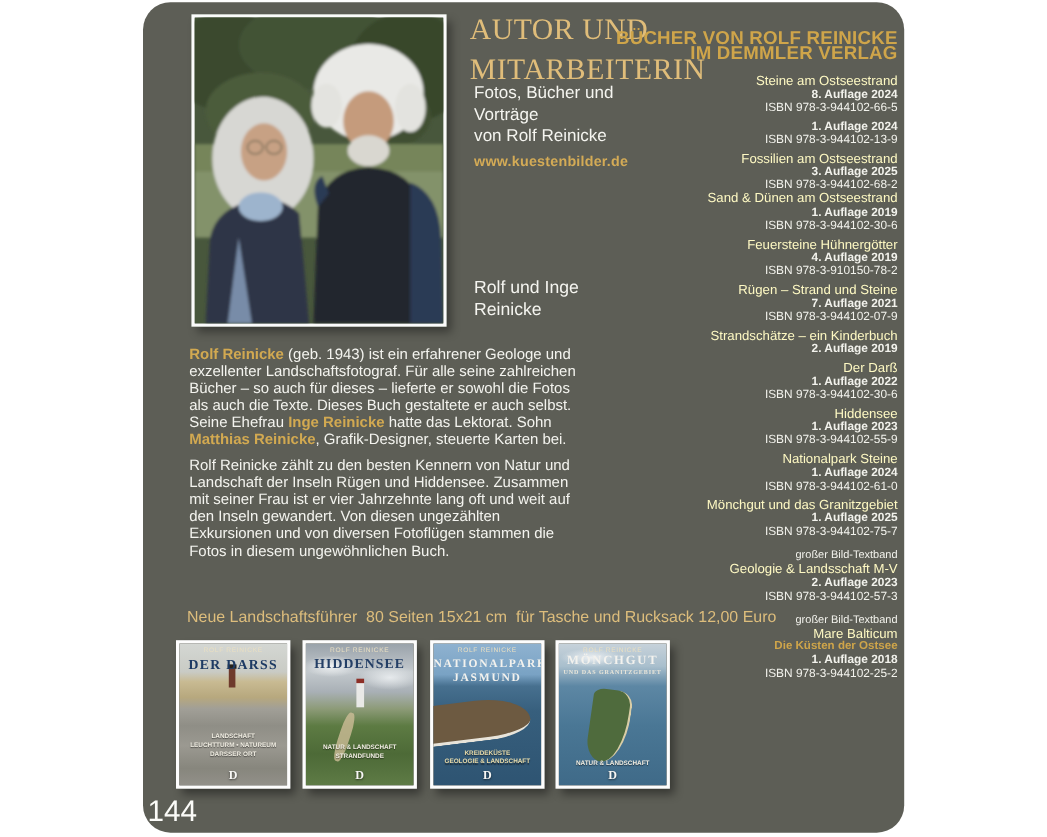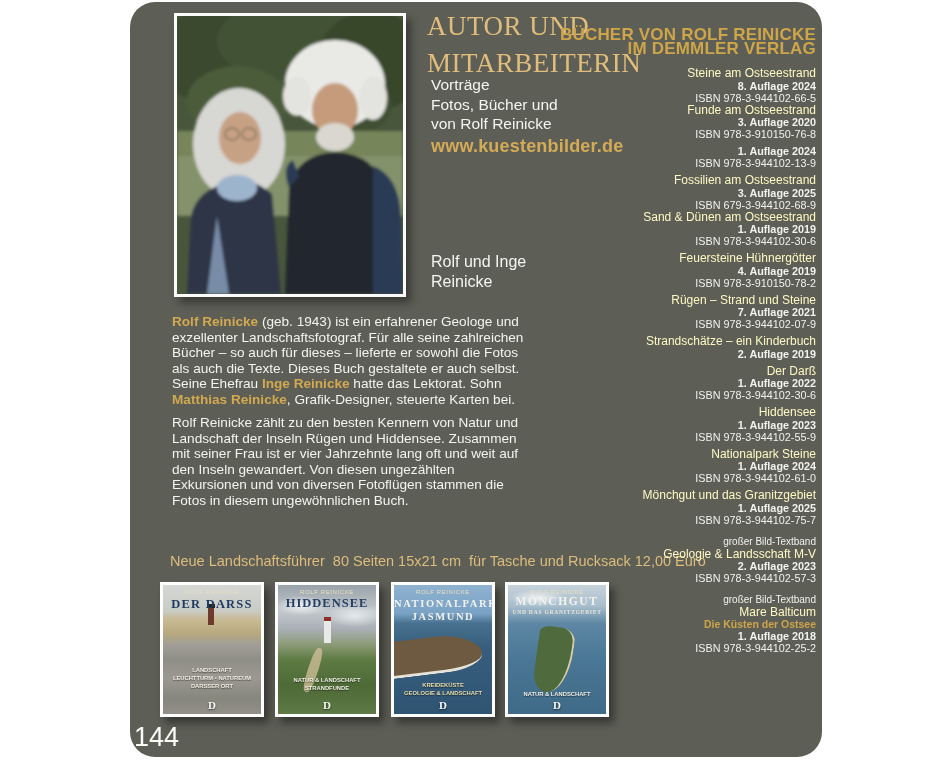--- a/index.html
+++ b/index.html
@@ -9,21 +9,21 @@
 
   
   .photo-frame{position:absolute;left:44px;top:11px;width:226px;height:278px;
       border:3px solid #fbfbfb;box-shadow:5px 6px 8px rgba(0,0,0,.38);background:#44543a;}
   .photo-frame svg{display:block;}
 
   
   .page-title{position:absolute;left:297px;top:6px;font-family:"Liberation Serif",serif;
       font-size:27px;line-height:37px;color:#e0bd7a;letter-spacing:.5px;font-weight:400;}
   .intro{position:absolute;left:301px;top:73px;color:#f5f5f0;font-size:15.5px;line-height:19.5px;}
-  .site-url{color:#d4ab56;font-weight:bold;font-size:18px;margin-top:3px;letter-spacing:.2px;cursor:pointer;}
+  .site-url{color:#d4ab56;font-weight:bold;font-size:13px;margin-top:3px;letter-spacing:.2px;cursor:pointer;}
   .photo-caption{position:absolute;left:301px;top:250px;color:#f5f5f0;font-size:16px;line-height:19.5px;width:110px;}
 
   
   .para{position:absolute;left:42px;width:356px;color:#f4f4ef;font-size:13.6px;line-height:15.5px;}
   .p1{top:312px;}
   .p2{top:413px;}
   .gold{color:#d2a951;font-weight:bold;}
 
   
   .info-line{position:absolute;left:40px;top:551px;color:#ddbd7c;font-size:14.5px;white-space:pre;}
@@ -139,22 +139,22 @@
       </g>
     </svg>
   </div>
 
   <div class="page-title">
     <div>AUTOR UND</div>
     <div>MITARBEITERIN</div>
   </div>
 
   <div class="intro">
+    <div>Fotos, Bücher und</div>
     <div>Vorträge</div>
-    <div>Fotos, Bücher und</div>
     <div>von Rolf Reinicke</div>
     <div class="site-url">www.kuestenbilder.de</div>
   </div>
 
   <div class="photo-caption">Rolf und Inge Reinicke</div>
 
   <div class="para p1"><span class="gold">Rolf Reinicke</span><span> (geb. 1943) ist ein erfahrener Geologe und exzellenter Landschaftsfotograf. Für alle seine zahlreichen Bücher – so auch für dieses – lieferte er sowohl die Fotos als auch die Texte. Dieses Buch gestaltete er auch selbst. Seine Ehefrau </span><span class="gold">Inge Reinicke</span><span> hatte das Lektorat. Sohn </span><span class="gold">Matthias Reinicke</span><span>, Grafik-Designer, steuerte Karten bei.</span></div>
   <div class="para p2"><span>Rolf Reinicke zählt zu den besten Kennern von Natur und Landschaft der Inseln Rügen und Hiddensee. Zusammen mit seiner Frau ist er vier Jahrzehnte lang oft und weit auf den Inseln gewandert. Von diesen ungezählten Exkursionen und von diversen Fotoflügen stammen die Fotos in diesem ungewöhnlichen Buch.</span></div>
 
   <div class="info-line">Neue Landschaftsführer  80 Seiten 15x21 cm  für Tasche und Rucksack 12,00 Euro</div>
@@ -220,33 +220,28 @@
     <div class="sb-head">
       <div>BÜCHER VON ROLF REINICKE</div>
       <div>IM DEMMLER VERLAG</div>
     </div>
     <div class="sb-entries">
         <div class="sb-entry">
           <div class="sb-title">Steine am Ostseestrand</div>
           <div class="sb-ed">8. Auflage 2024</div>
           <div class="sb-isbn">ISBN 978-3-944102-66-5</div>
         </div>
-        <div class="sb-entry tight">
-          <div class="sb-title">Funde am Ostseestrand</div>
-          <div class="sb-ed">3. Auflage 2020</div>
-          <div class="sb-isbn">ISBN 978-3-910150-76-8</div>
-        </div>
         <div class="sb-entry">
           <div class="sb-ed">1. Auflage 2024</div>
           <div class="sb-isbn">ISBN 978-3-944102-13-9</div>
         </div>
         <div class="sb-entry">
           <div class="sb-title">Fossilien am Ostseestrand</div>
           <div class="sb-ed">3. Auflage 2025</div>
-          <div class="sb-isbn">ISBN 679-3-944102-68-9</div>
+          <div class="sb-isbn">ISBN 978-3-944102-68-2</div>
         </div>
         <div class="sb-entry tight">
           <div class="sb-title">Sand &amp; Dünen am Ostseestrand</div>
           <div class="sb-ed">1. Auflage 2019</div>
           <div class="sb-isbn">ISBN 978-3-944102-30-6</div>
         </div>
         <div class="sb-entry">
           <div class="sb-title">Feuersteine Hühnergötter</div>
           <div class="sb-ed">4. Auflage 2019</div>
           <div class="sb-isbn">ISBN 978-3-910150-78-2</div>

